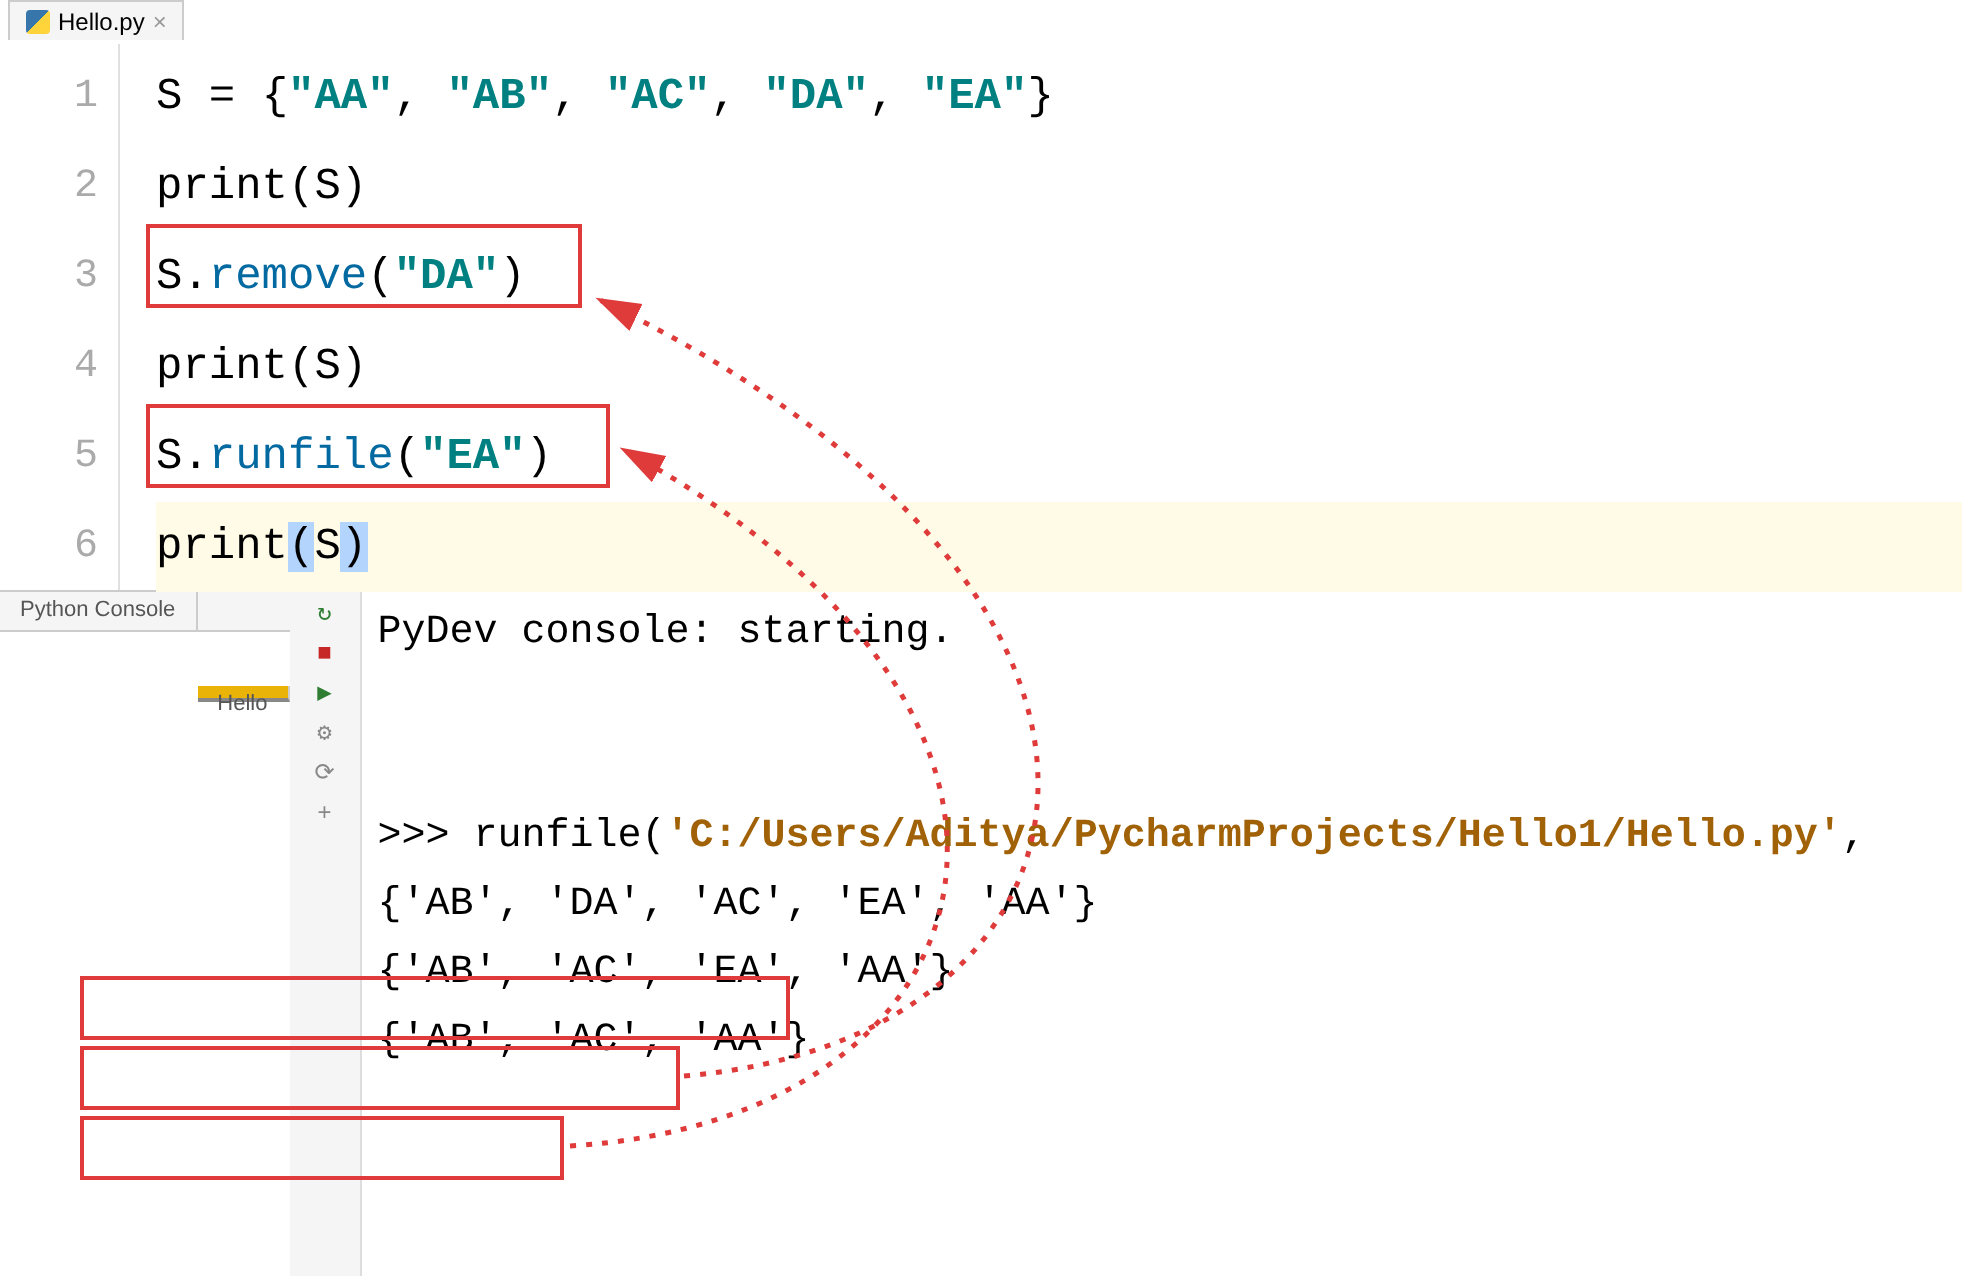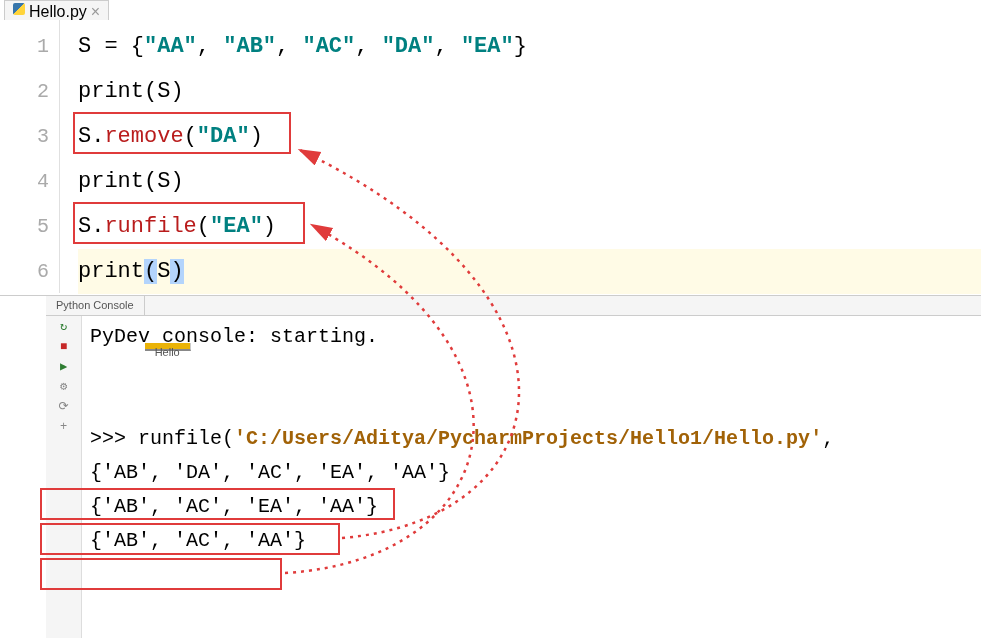--- a/index.html
+++ b/index.html
@@ -12,24 +12,25 @@
     position: relative;
     overflow: hidden;
   }
   .editor-pane {
     position: relative;
     height: 296px;
     border-bottom: 1px solid #ccc;
   }
   .file-tab {
     display: inline-flex;
+    align-items: center;
     height: 20px;
     padding: 2px 8px;
     font-family: Arial, sans-serif;
-    font-size: 16px;
+    font-size: 12px;
     background: #f5f5f5;
     border: 1px solid #ccc;
     border-bottom: none;
     margin-left: 4px;
     gap: 4px;
   }
   .file-icon {
     width: 12px;
     height: 12px;
     background: linear-gradient(135deg, #3776ab 50%, #ffd43b 50%);
@@ -63,34 +64,33 @@
     white-space: pre;
   }
   .code-line.cur {
     background: #fffbe6;
   }
   .tk-nm { color: #000; }
   .tk-id { color: #000000; }
   .tk-op { color: #000; }
   .tk-br { color: #000; }
   .tk-str { color: #008080; font-weight: bold; }
-  .tk-call { color: #b91c1c; }
+  .tk-call { color: #0369a1; }
   .sel { background: #b3d4fc; }
 
   .redbox {
     position: absolute;
     border: 2px solid #e03b3b;
     pointer-events: none;
   }
 
   .console-pane {
     height: calc(638px - 296px);
     display: flex;
-    flex-direction: column;
-    padding-left: 46px;
+    flex-direction: row;
   }
   .console-tabs {
     height: 20px;
     display: flex;
     font-family: Arial, sans-serif;
     font-size: 11px;
     border-bottom: 1px solid #ccc;
     background: #f5f5f5;
   }
   .console-tab {

